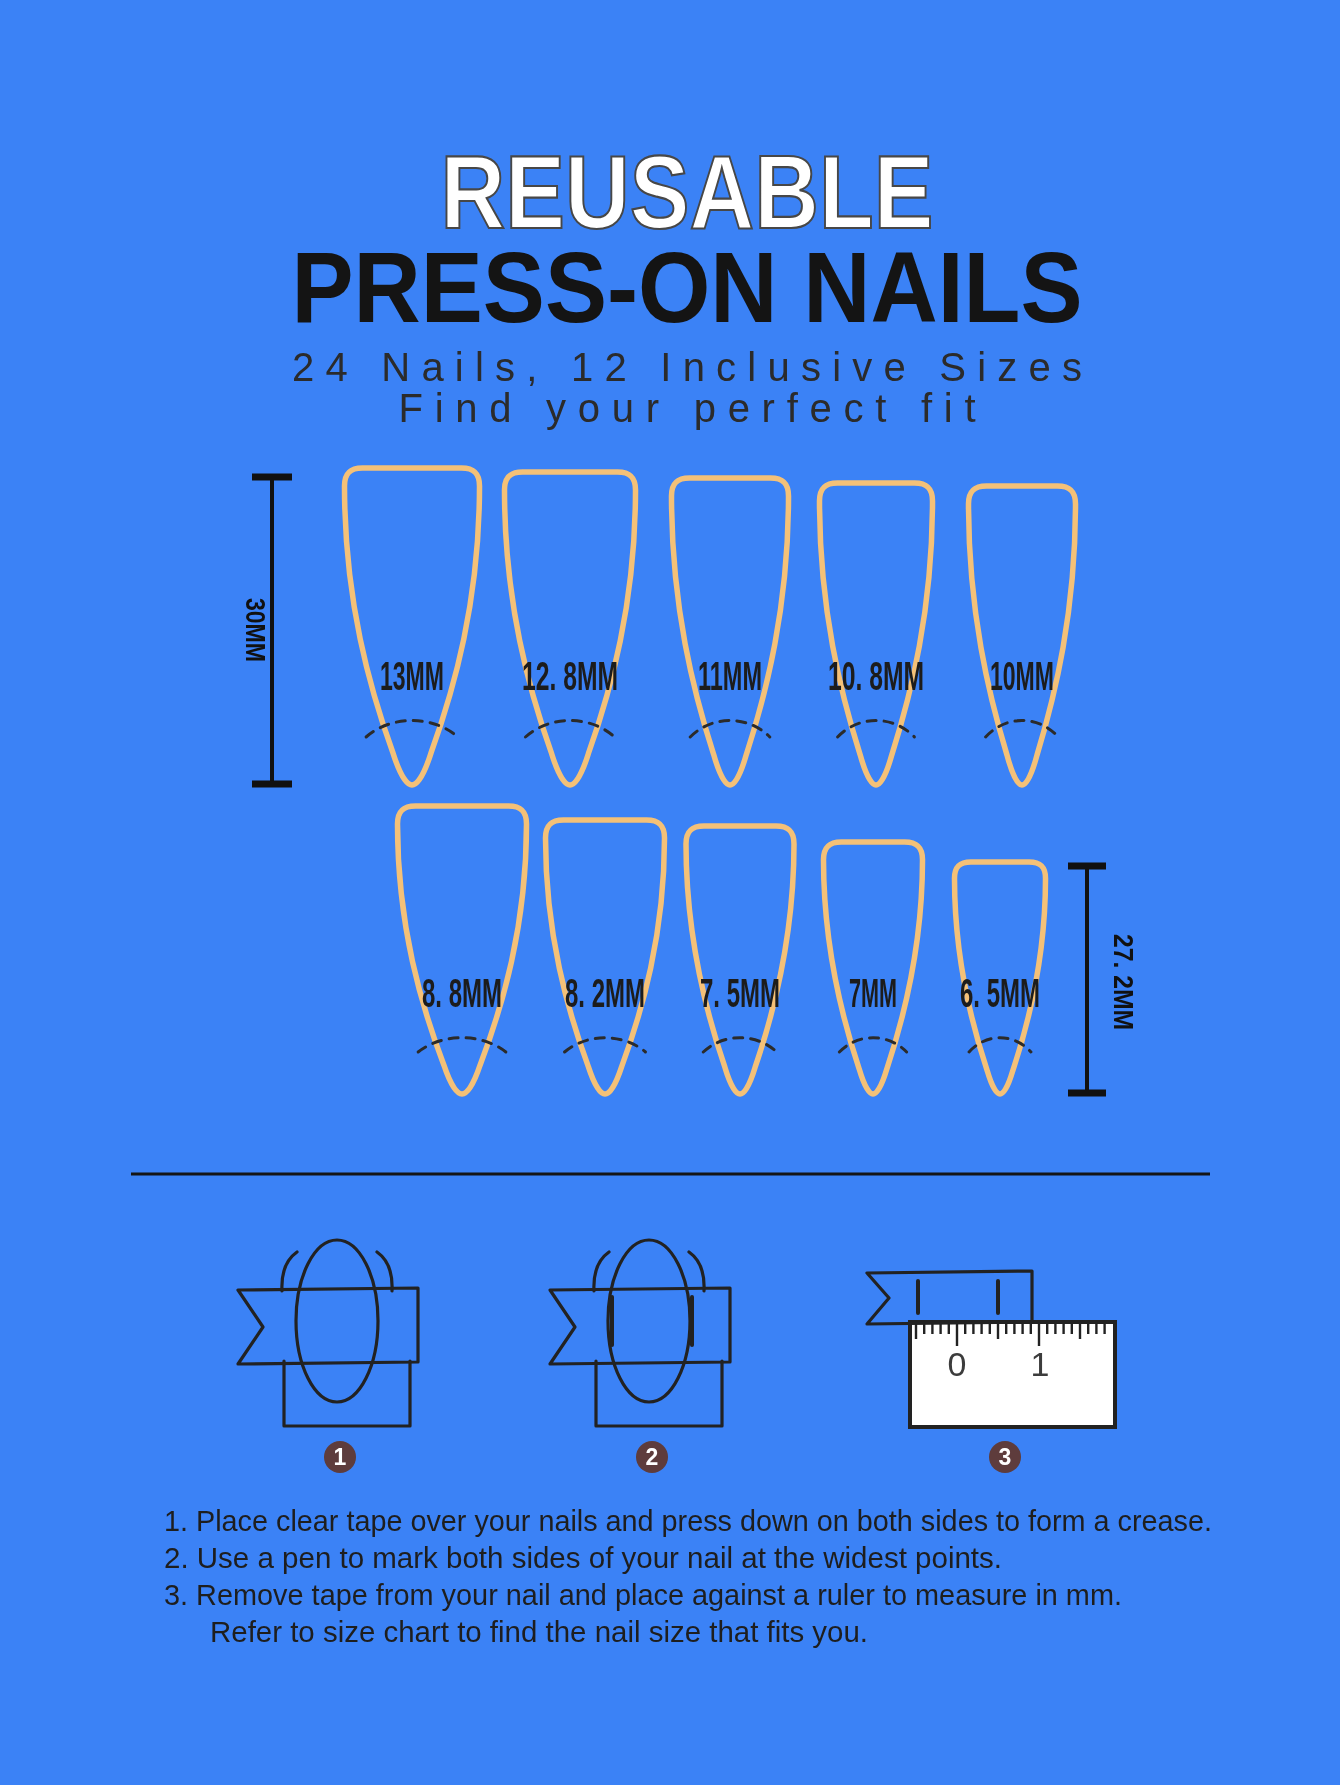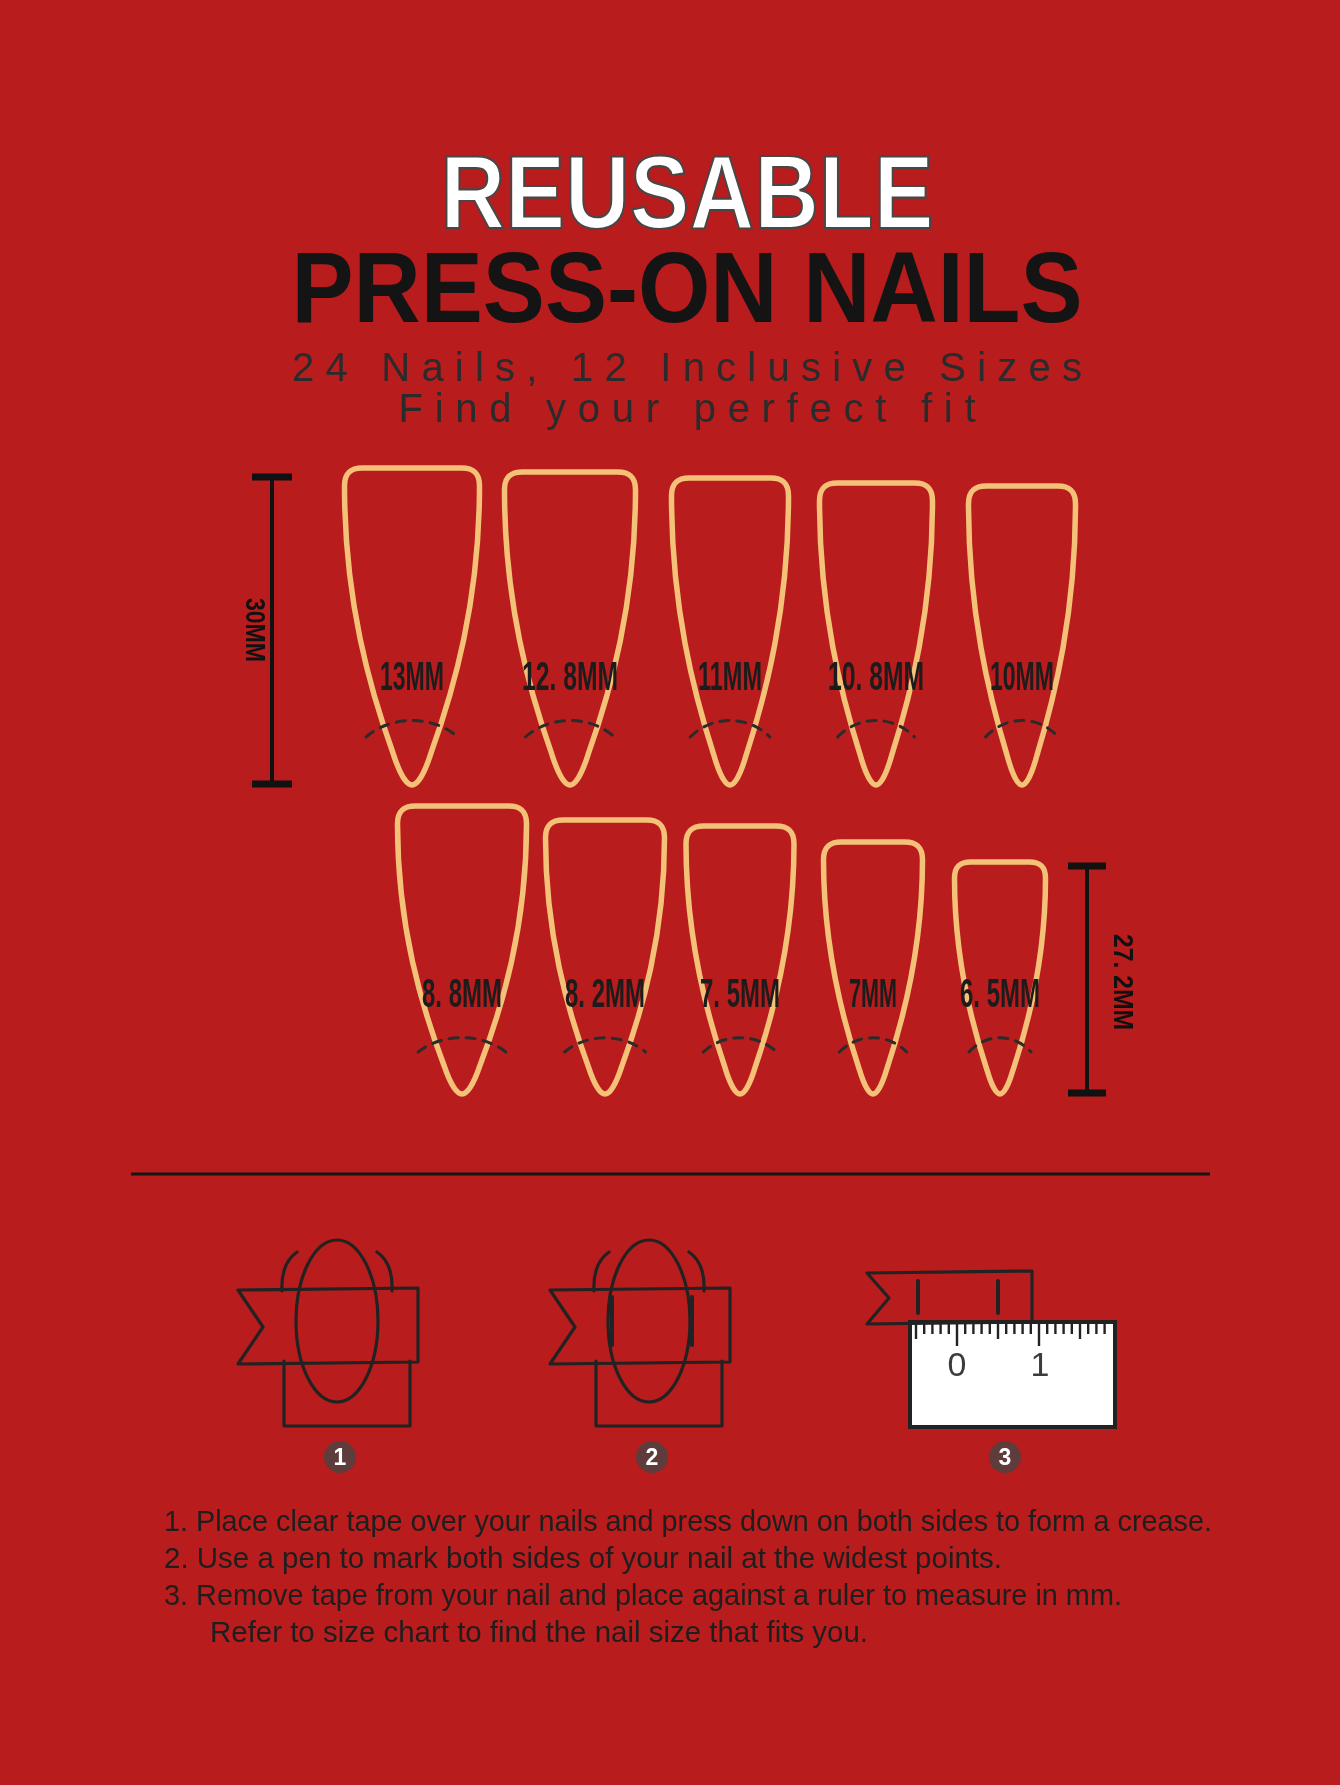--- a/index.html
+++ b/index.html
@@ -1,16 +1,16 @@
 <!DOCTYPE html>
 <html><head>
 <meta charset="utf-8">
 <style>
   html,body{margin:0;padding:0;background:#fff;}
-  .page{position:relative;width:1340px;height:1785px;background:#b91c1c;overflow:hidden;}
+  .page{position:relative;width:1340px;height:1785px;background:#3b82f6;overflow:hidden;}
   .page svg{position:absolute;left:0;top:0;}
   text{font-family:"Liberation Sans", sans-serif;}
   .title-outline{font-size:104px;font-weight:bold;fill:#ffffff;stroke:#474747;stroke-width:2.2px;}
   .title-main{font-size:100px;font-weight:bold;fill:#141414;letter-spacing:0;}
   .subtitle{font-size:40px;fill:#2b2b2b;}
   .size-label{font-size:40px;font-weight:600;fill:#1c1c1c;}
   .measure-label{font-size:27px;font-weight:600;fill:#111;}
   .measure-line{stroke:#111;stroke-width:4;}
   .measure-cap{stroke:#111;stroke-width:7;}
   .nail{fill:none;stroke-width:5.5;stroke-linejoin:round;stroke-linecap:round;}

